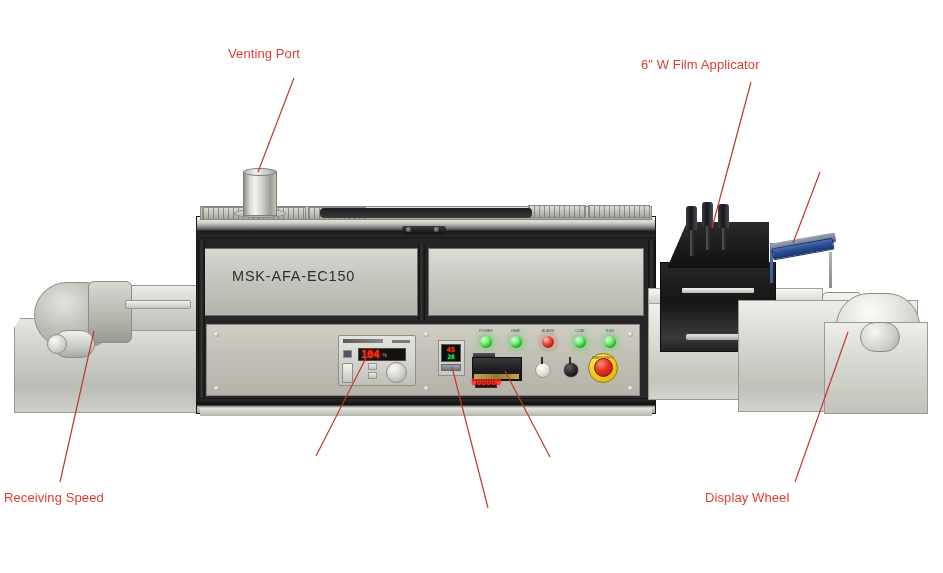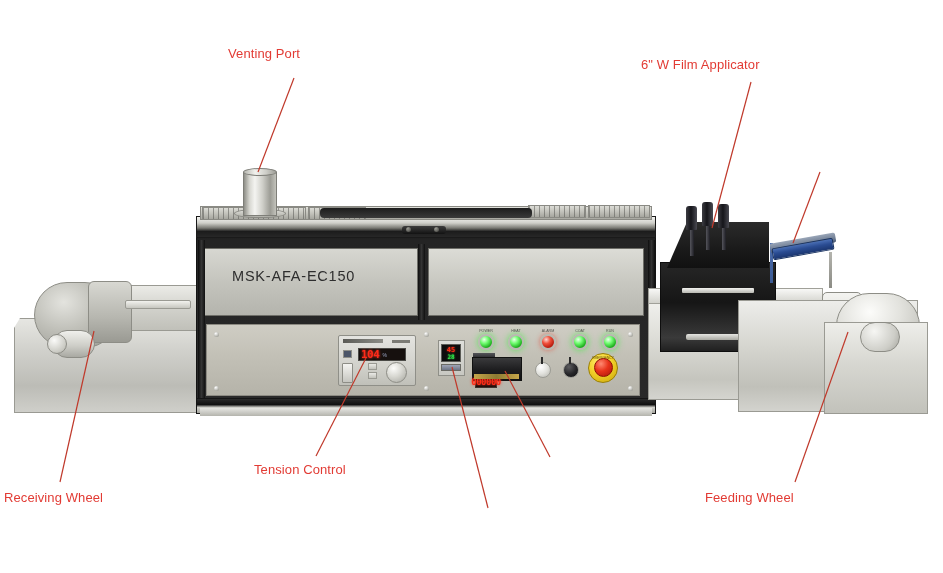--- a/index.html
+++ b/index.html
@@ -738,17 +738,16 @@
       <line x1="60" y1="482" x2="94" y2="331"></line>
       <line x1="316" y1="456" x2="366" y2="358"></line>
       <line x1="488" y1="508" x2="452" y2="367"></line>
       <line x1="550" y1="457" x2="505" y2="371"></line>
       <line x1="795" y1="482" x2="848" y2="332"></line>
     </g>
   </svg>
 
   <div class="anno" style="left:228px; top:46px;">Venting Port</div>
   <div class="anno" style="left:641px; top:57px;">6" W Film Applicator</div>
-  <div class="anno" style="left:4px;   top:490px;">Receiving Wheel</div>
-  <div class="anno" style="left:254px; top:462px;">Tension Control</div>
-  <div class="anno" style="left:705px; top:490px;">Feeding Wheel</div>
+  <div class="anno" style="left:4px;   top:490px;">Receiving Speed</div>
+  <div class="anno" style="left:705px; top:490px;">Display Wheel</div>
 
 </div>
 
 </body></html>

